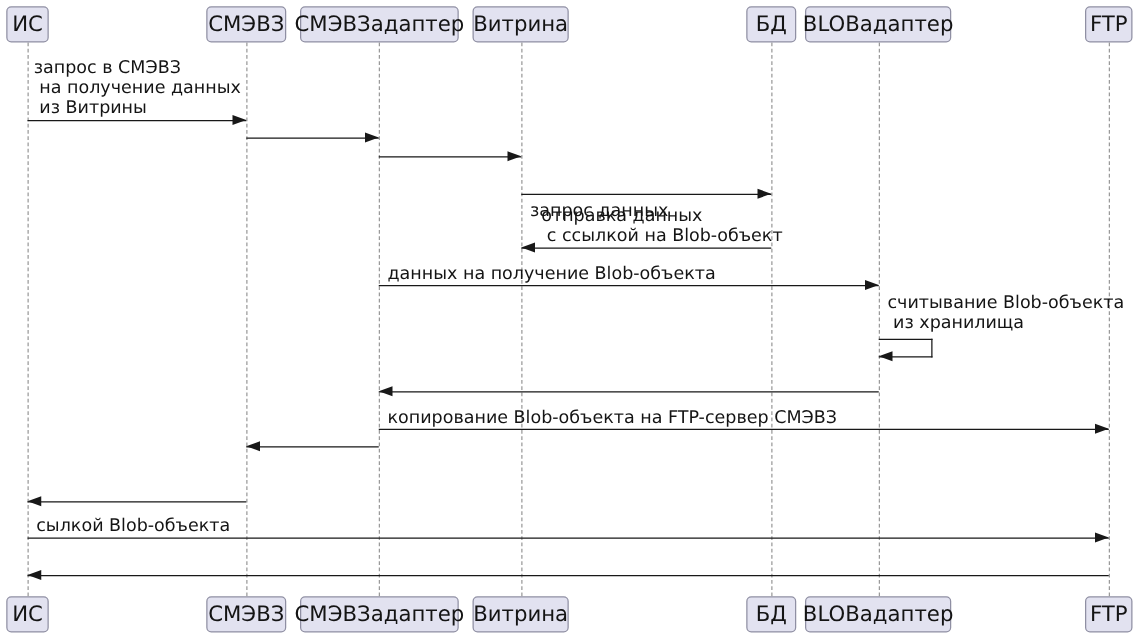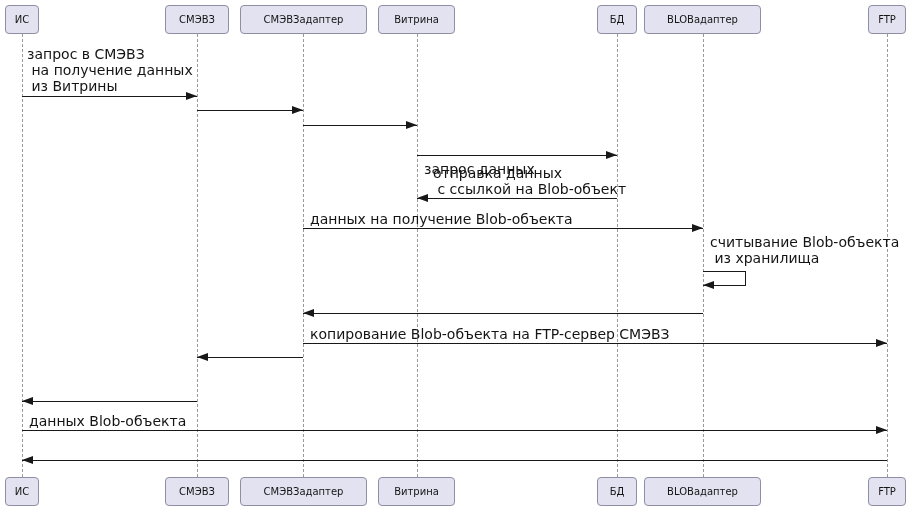--- a/index.html
+++ b/index.html
@@ -11,21 +11,21 @@
     --bg:#ffffff;
   }
   html,body{margin:0;padding:0;}
   body{background:var(--bg);font-family:"DejaVu Sans","Liberation Sans",sans-serif;}
   .canvas{position:relative;width:912px;height:512px;background:var(--bg);overflow:hidden;}
   .pbox{
     position:absolute;height:29px;box-sizing:border-box;
     background:var(--participant-fill);
     border:1px solid var(--participant-border);
     border-radius:4px;
-    font-size:10px;color:var(--text);
+    font-size:17px;color:var(--text);
     display:flex;align-items:center;justify-content:center;
     white-space:nowrap;
     text-align:center;
   }
   .life{position:absolute;width:0;border-left:1px dashed var(--lifeline);top:34px;height:443px;}
   .mline{position:absolute;height:1px;background:var(--line);}
   .vline{position:absolute;width:1px;background:var(--line);}
   .arr{position:absolute;width:0;height:0;border-top:4px solid transparent;border-bottom:4px solid transparent;}
   .arr.r{border-left:11px solid var(--line);}
   .arr.l{border-right:11px solid var(--line);}
@@ -90,21 +90,21 @@
   <div class="mlabel" style="left:310px;top:326px;text-align:center;">копирование Blob-объекта на FTP-сервер СМЭВЗ</div>
   <div class="mline" style="left:303px;top:343px;width:584px;"></div>
   <div class="arr r" style="left:876px;top:339px;"></div>
 
   <div class="mline" style="left:197px;top:357px;width:106px;"></div>
   <div class="arr l" style="left:197px;top:353px;"></div>
 
   <div class="mline" style="left:22px;top:401px;width:175px;"></div>
   <div class="arr l" style="left:22px;top:397px;"></div>
 
-  <div class="mlabel" style="left:29px;top:413px;">данных Blob-объекта</div>
+  <div class="mlabel" style="left:29px;top:413px;">сылкой Blob-объекта</div>
   <div class="mline" style="left:22px;top:430px;width:865px;"></div>
   <div class="arr r" style="left:876px;top:426px;"></div>
 
   <div class="mline" style="left:22px;top:460px;width:865px;"></div>
   <div class="arr l" style="left:22px;top:456px;"></div>
 
   <div class="pbox" style="left:5px;top:477px;width:34px;">ИС</div>
   <div class="pbox" style="left:165px;top:477px;width:64px;">СМЭВЗ</div>
   <div class="pbox" style="left:240px;top:477px;width:127px;">СМЭВЗадаптер</div>
   <div class="pbox" style="left:378px;top:477px;width:77px;">Витрина</div>

